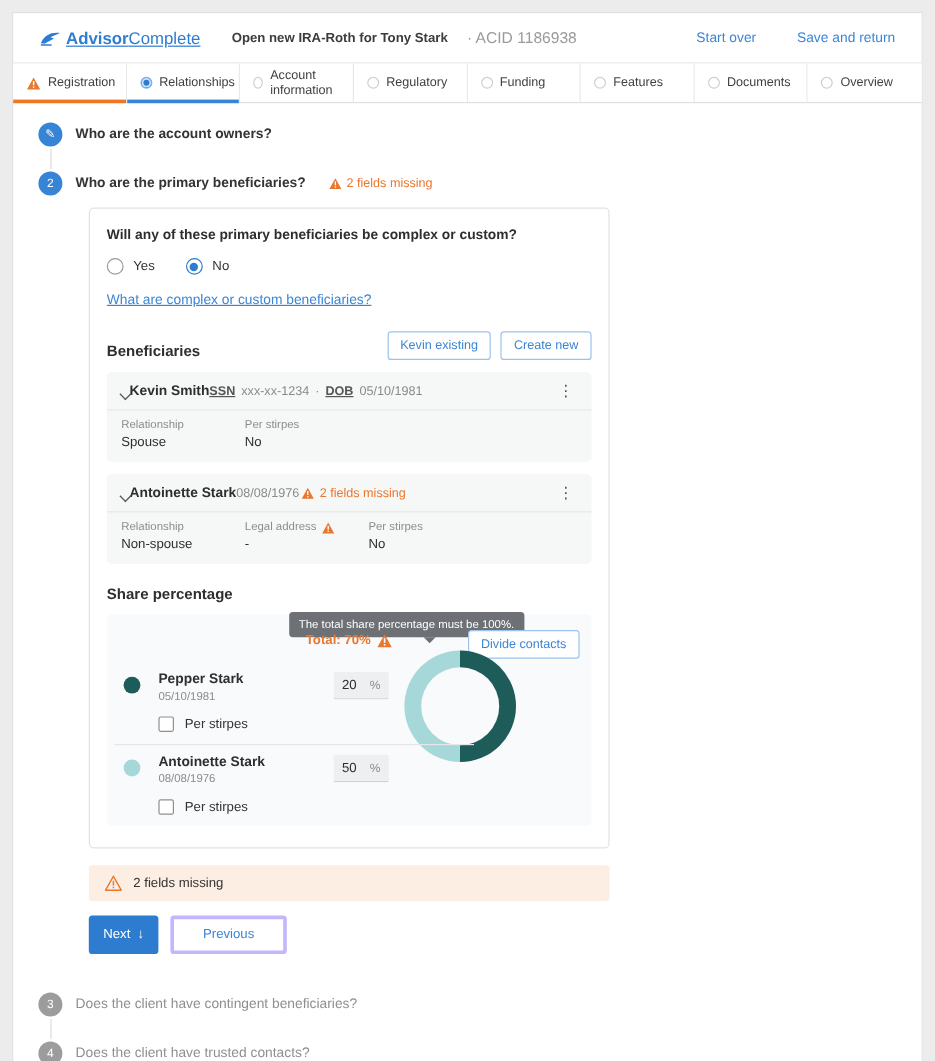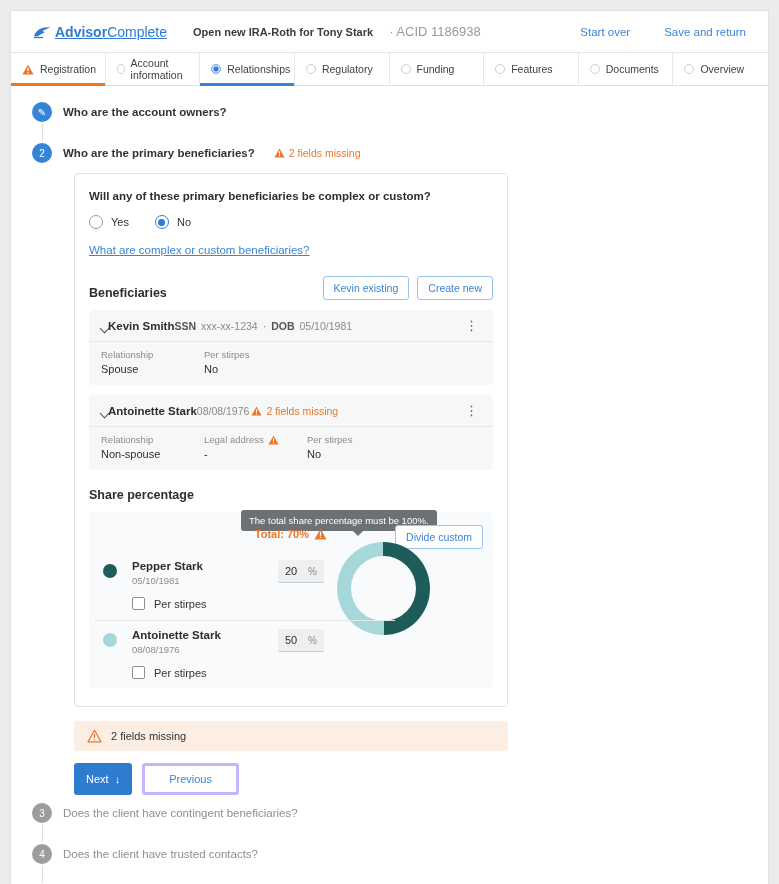--- a/index.html
+++ b/index.html
@@ -50,21 +50,21 @@
   .benef-header { display:flex; align-items:flex-end; margin-top:18px; }
   .section-title { font-size:12.5px; font-weight:bold; color:#2e2e2e; }
   .benef-header .btns { margin-left:auto; display:flex; gap:8px; }
   .btn-outline { font-size:10.5px; color:#3c85d4; background:#fff; border:1px solid #9cc3ec; border-radius:3px; padding:5px 10px; cursor:pointer; font-family:inherit; }
 
   .benef-block { background:#f6f7f7; border-radius:4px; margin-top:10px; overflow:hidden; }
   .benef-head { display:flex; align-items:flex-end; padding:9px 12px; gap:0; }
   .chev { width:7px; height:7px; border-right:1.5px solid #555; border-bottom:1.5px solid #555; transform:rotate(45deg); margin-top:-4px; flex:none; cursor:pointer; }
   .benef-name { font-size:11.5px; font-weight:bold; color:#2e2e2e; }
   .benef-meta { font-size:10.5px; color:#8a8a8a; display:flex; gap:5px; align-items:center; }
-  .benef-meta b { color:#555; }
+  .benef-meta b { color:#555;text-decoration:underline; }
   .kebab { margin-left:auto; color:#555; font-size:13px; line-height:1; cursor:pointer; padding:0 3px; }
   .benef-divider { height:1px; background:#e6e7e7; }
   .benef-fields { display:flex; padding:7px 12px 10px; }
   .field { width:103px; }
   .f-label { font-size:9.5px; color:#8c8c8c; display:flex; align-items:center; gap:4px; }
   .f-value { font-size:11px; color:#2e2e2e; margin-top:3px; }
 
   
   .share-title { margin-top:18px; }
   .share-panel { position:relative; background:#f8fafb; border-radius:4px; margin-top:10px; height:176px; }
@@ -83,21 +83,21 @@
   .checkbox-row { display:flex; align-items:center; gap:9px; margin-top:11px; }
   .checkbox { width:13px; height:13px; border:1.5px solid #8f8f8f; border-radius:2px; background:#fff; cursor:pointer; flex:none; }
   .checkbox-label { font-size:11px; color:#333; }
   .pct-field { position:absolute; left:189px; top:8px; width:46px; height:23px; background:#edeff0; border-bottom:1px solid #c7cacc; border-radius:2px; display:flex; align-items:center; padding:0 7px; }
   .pct-field input { width:20px; border:none; background:transparent; font-size:11px; color:#2e2e2e; font-family:inherit; outline:none; padding:0; }
   .pct-unit { margin-left:auto; font-size:10px; color:#8c8c8c; }
   .share-divider { height:1px; background:#e4e6e7; margin-left:6px; width:300px; }
 
   
   .banner { width:434px; margin:14px 0 0 42px; background:#fdeee4; border-radius:3px; padding:8px 13px; display:flex; align-items:center; gap:9px; font-size:11px; color:#333; }
-  .action-row { margin:12px 0 8px 42px; display:flex; gap:10px; }
+  .action-row { margin:12px 0 32px 42px; display:flex; gap:10px; }
   .btn-primary { background:#2e7cd0; color:#fff; border:none; border-radius:3px; font-size:11px; padding:7px 12px; display:flex; align-items:center; gap:6px; cursor:pointer; font-family:inherit; }
   .btn-secondary { background:#fff; color:#3c85d4; border:3px solid #c4b5fd; border-radius:3px; font-size:11px; padding:7px 24px; cursor:pointer; font-family:inherit; }
 </style>
 </head>
 <body>
 
 <div class="page">
 
   <div class="topbar">
     <div class="logo">
@@ -116,27 +116,27 @@
 
   <div class="tabs">
     <div class="tab warn">
       <svg class="tri" width="12" height="11" viewBox="0 0 12 11">
           <path d="M6 0.5 L11.5 10.5 H0.5 Z" fill="#e9772e"></path>
           <rect x="5.4" y="3.5" width="1.2" height="3.6" fill="#fff"></rect>
           <rect x="5.4" y="8" width="1.2" height="1.2" fill="#fff"></rect>
         </svg>
       <span>Registration</span>
     </div>
-    <div class="tab">
-      <span class="circle"></span>
-      <span>Account information</span>
-    </div>
     <div class="tab active">
       <span class="dot-active"></span>
       <span>Relationships</span>
+    </div>
+    <div class="tab">
+      <span class="circle"></span>
+      <span>Account information</span>
     </div>
     <div class="tab">
       <span class="circle"></span>
       <span>Regulatory</span>
     </div>
     <div class="tab">
       <span class="circle"></span>
       <span>Funding</span>
     </div>
     <div class="tab">
@@ -277,21 +277,21 @@
 
         <div class="total-row">
           <span>Total: 70%</span>
           <svg class="tri" width="13" height="12" viewBox="0 0 12 11">
               <path d="M6 0.5 L11.5 10.5 H0.5 Z" fill="#e9772e"></path>
               <rect x="5.4" y="3.5" width="1.2" height="3.6" fill="#fff"></rect>
               <rect x="5.4" y="8" width="1.2" height="1.2" fill="#fff"></rect>
             </svg>
         </div>
 
-        <button class="btn-outline btn-divide">Divide custom</button>
+        <button class="btn-outline btn-divide">Divide contacts</button>
 
         <div class="donut" style="background: conic-gradient(rgb(29, 92, 89) 0deg, rgb(29, 92, 89) 50%, rgb(167, 216, 217) 50%, rgb(167, 216, 217) 100%);"></div>
 
         <div class="share-rows">
 
           <div class="share-row">
             <span class="share-dot" style="background: rgb(29, 92, 89);"></span>
             <div class="share-info">
               <div class="share-name">Pepper Stark</div>
               <div class="share-dob">05/10/1981</div>

